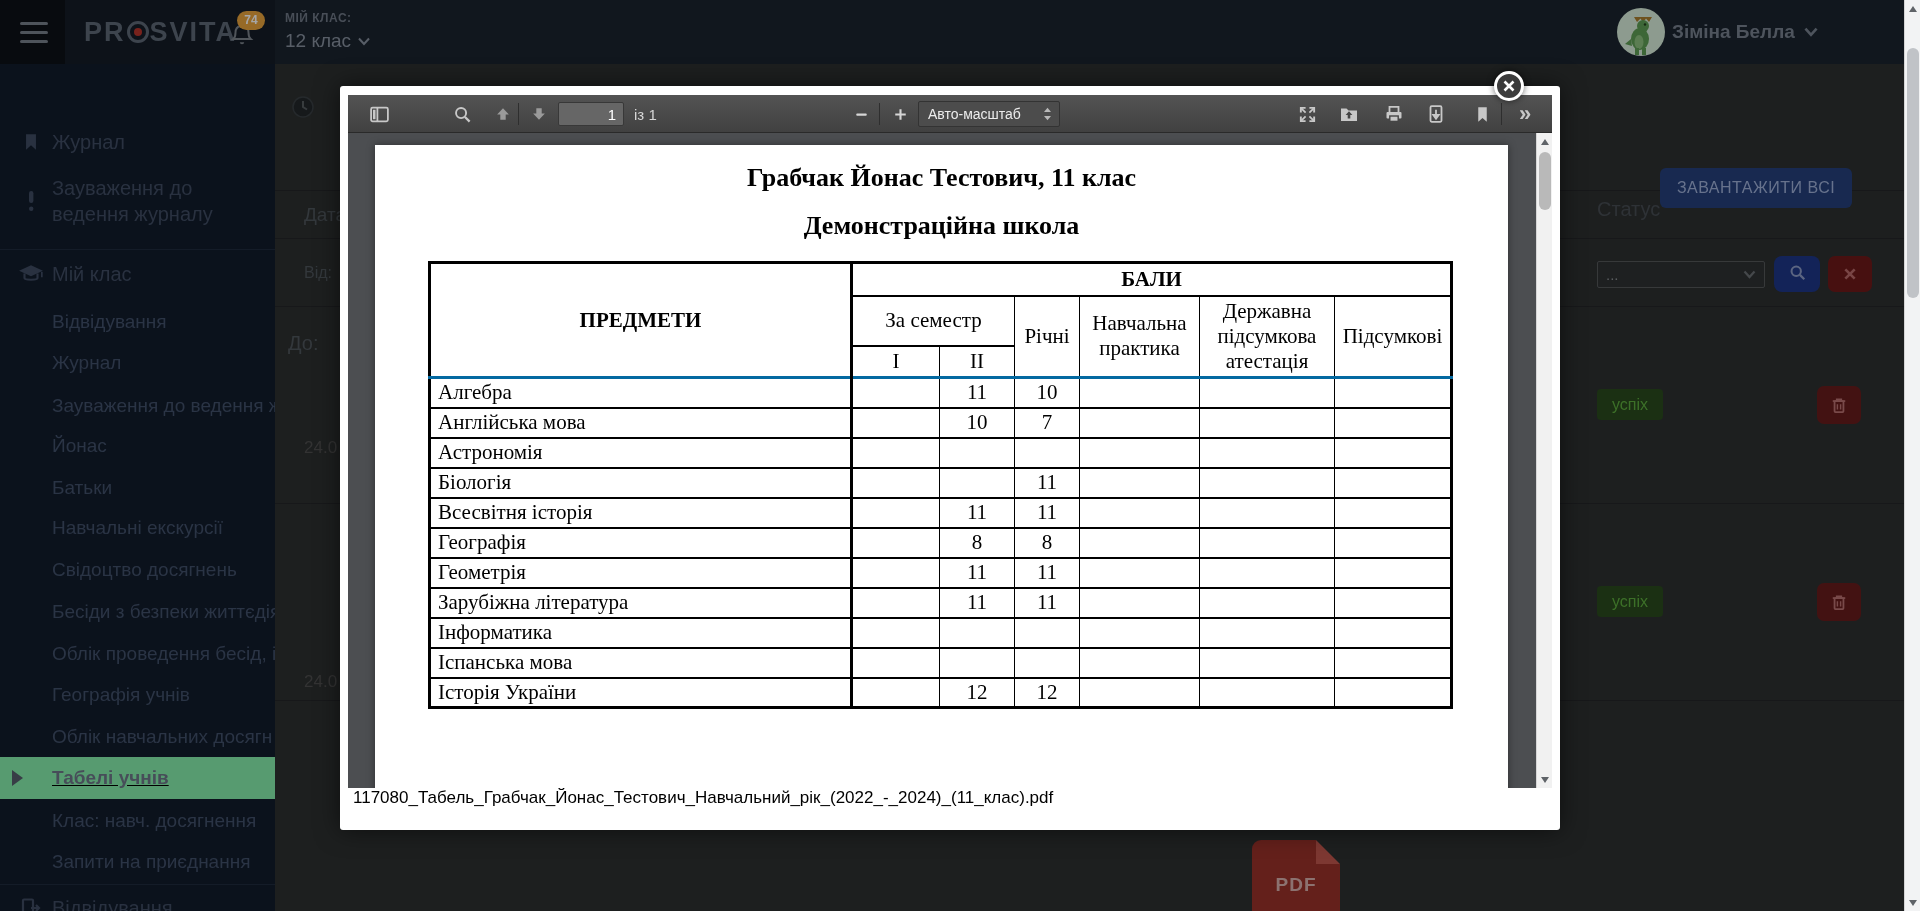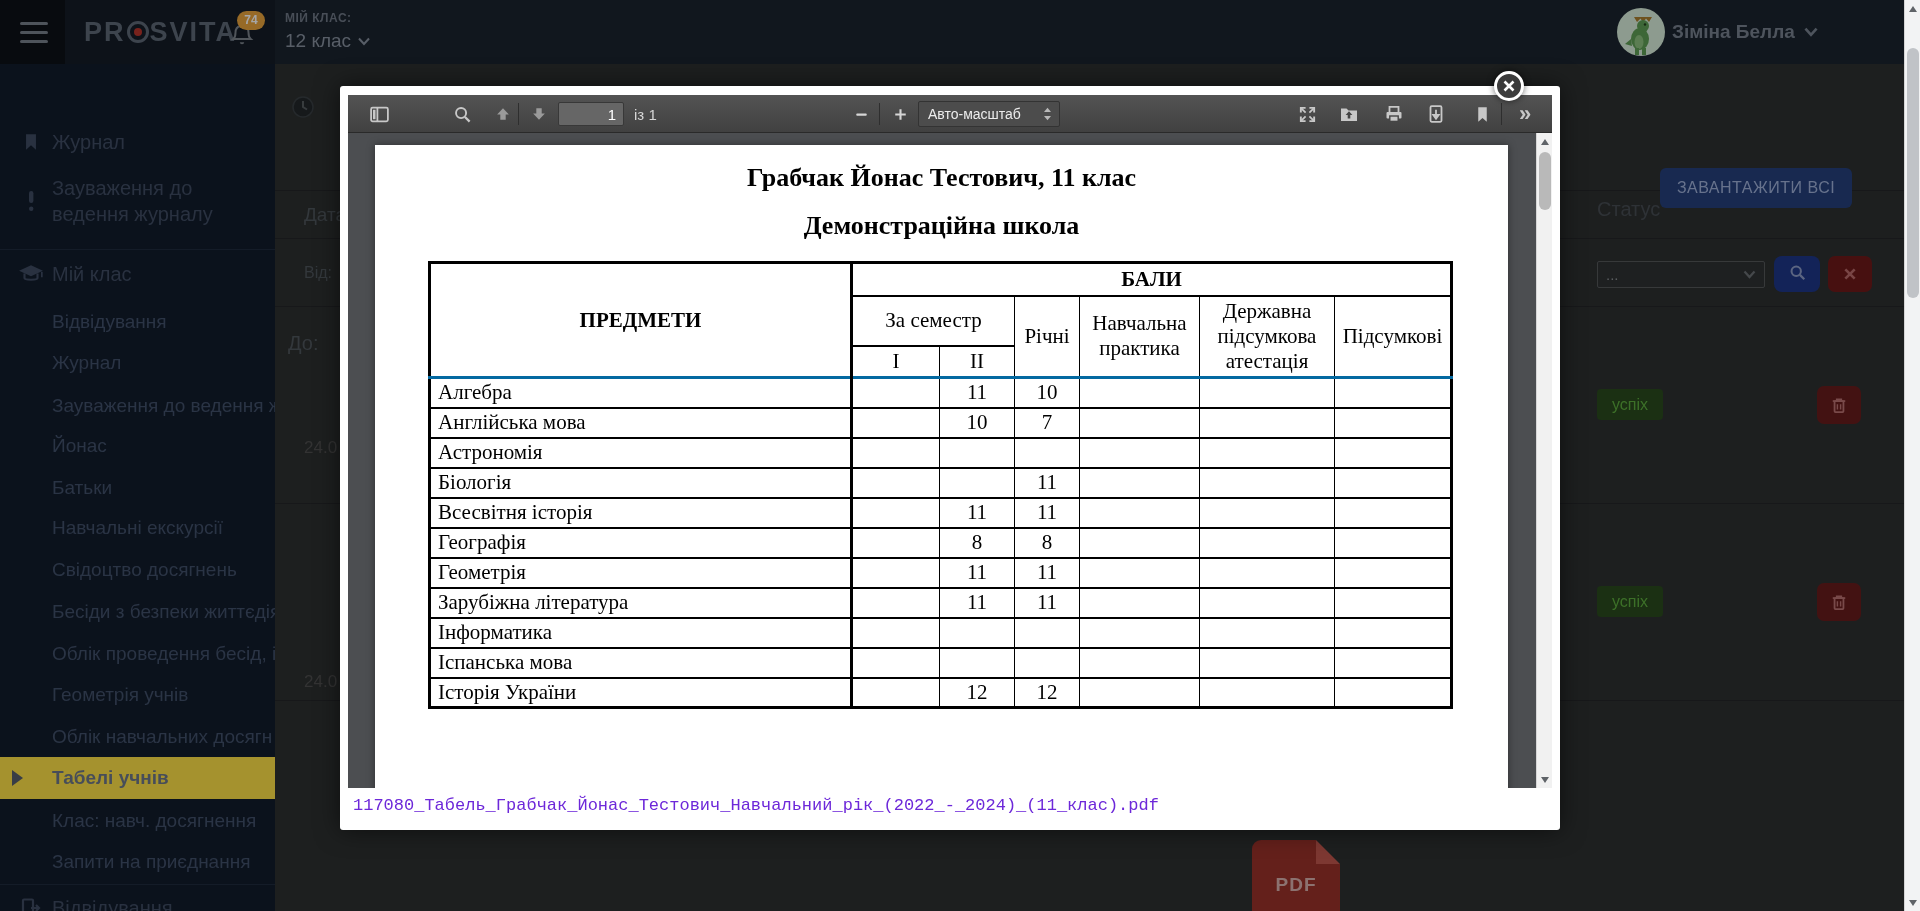--- a/index.html
+++ b/index.html
@@ -28,21 +28,21 @@
             font-size:19px;font-weight:bold;color:#78828f;cursor:pointer;}
 
   
   .sidebar{position:absolute;left:0;top:64px;width:275px;height:847px;background:#121c2b;}
   .side-item{position:absolute;left:0;width:275px;display:flex;align-items:center;cursor:pointer;}
   .side-item .ic{position:absolute;left:18px;width:26px;display:flex;justify-content:center;}
   .side-item .lbl{margin-left:52px;font-size:20px;color:#3f4c63;line-height:26px;}
   .subitem{position:absolute;left:0;width:275px;height:42px;display:flex;align-items:center;
            padding-left:52px;cursor:pointer;overflow:hidden;}
   .subitem span{font-size:19px;color:#41506a;white-space:nowrap;}
-  .subitem.active{background:#fde047;}
+  .subitem.active{background:#86efac;text-decoration:underline;}
   .subitem.active span{color:#6d7789;font-weight:bold;}
   .active-marker{position:absolute;left:12px;top:13px;width:0;height:0;
                  border-left:11px solid #565e6c;border-top:8px solid transparent;border-bottom:8px solid transparent;}
   .side-div{position:absolute;left:0;width:275px;height:1px;background:#1f2c3e;}
 
   
   .content-line{position:absolute;height:1px;background:#242628;}
   .frag{position:absolute;color:#4f565c;}
   .btn-blue{position:absolute;background:#25407c;border:none;border-radius:6px;color:#9fb0d8;
             font-family:"Liberation Sans",sans-serif;cursor:pointer;}
@@ -100,21 +100,21 @@
   .pdf-table tbody tr:first-child td{border-top:3px solid #0369a1;}
   .pdf-table tbody td.subject{text-align:left;padding-left:7px;}
   .r1{height:33px;} .r2{height:50px;} .r3{height:32px;}
 
   .inner-scroll{position:absolute;right:0;top:0;width:16px;height:655px;background:#f1f1f1;border-left:1px solid #d6d6d6;}
   .inner-scroll .sb-btn{position:absolute;left:0;width:16px;height:17px;background:#f1f1f1;display:flex;
         align-items:center;justify-content:center;cursor:pointer;}
   .inner-thumb{position:absolute;left:2px;top:19px;width:12px;height:58px;background:#b9b9b9;border-radius:6px;cursor:pointer;}
 
   .filename-bar{position:absolute;left:8px;top:702px;width:1204px;height:34px;background:#fff;
-                display:flex;align-items:center;color:#6d28d9;font-size:17px;padding-left:5px;font-family:Liberation Mono, monospace;}
+                display:flex;color:#000000;font-size:17px;padding-left:5px;}
 
   
   .bscroll{position:absolute;left:1904px;top:0;width:16px;height:911px;background:#f2f3f4;border-left:1px solid #d5d5d5;z-index:30;}
   .bscroll .sb-btn{position:absolute;left:0;width:16px;height:17px;display:flex;align-items:center;justify-content:center;cursor:pointer;}
   .bthumb{position:absolute;left:2px;top:48px;width:12px;height:250px;background:#c0c3c7;border-radius:6px;cursor:pointer;}
 
   .tri-up{width:0;height:0;border-left:4px solid transparent;border-right:4px solid transparent;border-bottom:6px solid #5f6368;}
   .tri-dn{width:0;height:0;border-left:4px solid transparent;border-right:4px solid transparent;border-top:6px solid #5f6368;}
 </style>
 </head>
@@ -222,21 +222,21 @@
         <div class="subitem" style="top: 485px;">
           <span>Свідоцтво досягнень</span>
         </div>
         <div class="subitem" style="top: 527px;">
           <span>Бесіди з безпеки життєдія</span>
         </div>
         <div class="subitem" style="top: 569px;">
           <span>Облік проведення бесід, і</span>
         </div>
         <div class="subitem" style="top: 610px;">
-          <span>Геометрія учнів</span>
+          <span>Географія учнів</span>
         </div>
         <div class="subitem" style="top: 652px;">
           <span>Облік навчальних досягн</span>
         </div>
         <div class="subitem active" style="top: 693px;">
           <i class="active-marker"></i>
           <span>Табелі учнів</span>
         </div>
         <div class="subitem" style="top: 736px;">
           <span>Клас: навч. досягнення</span>

